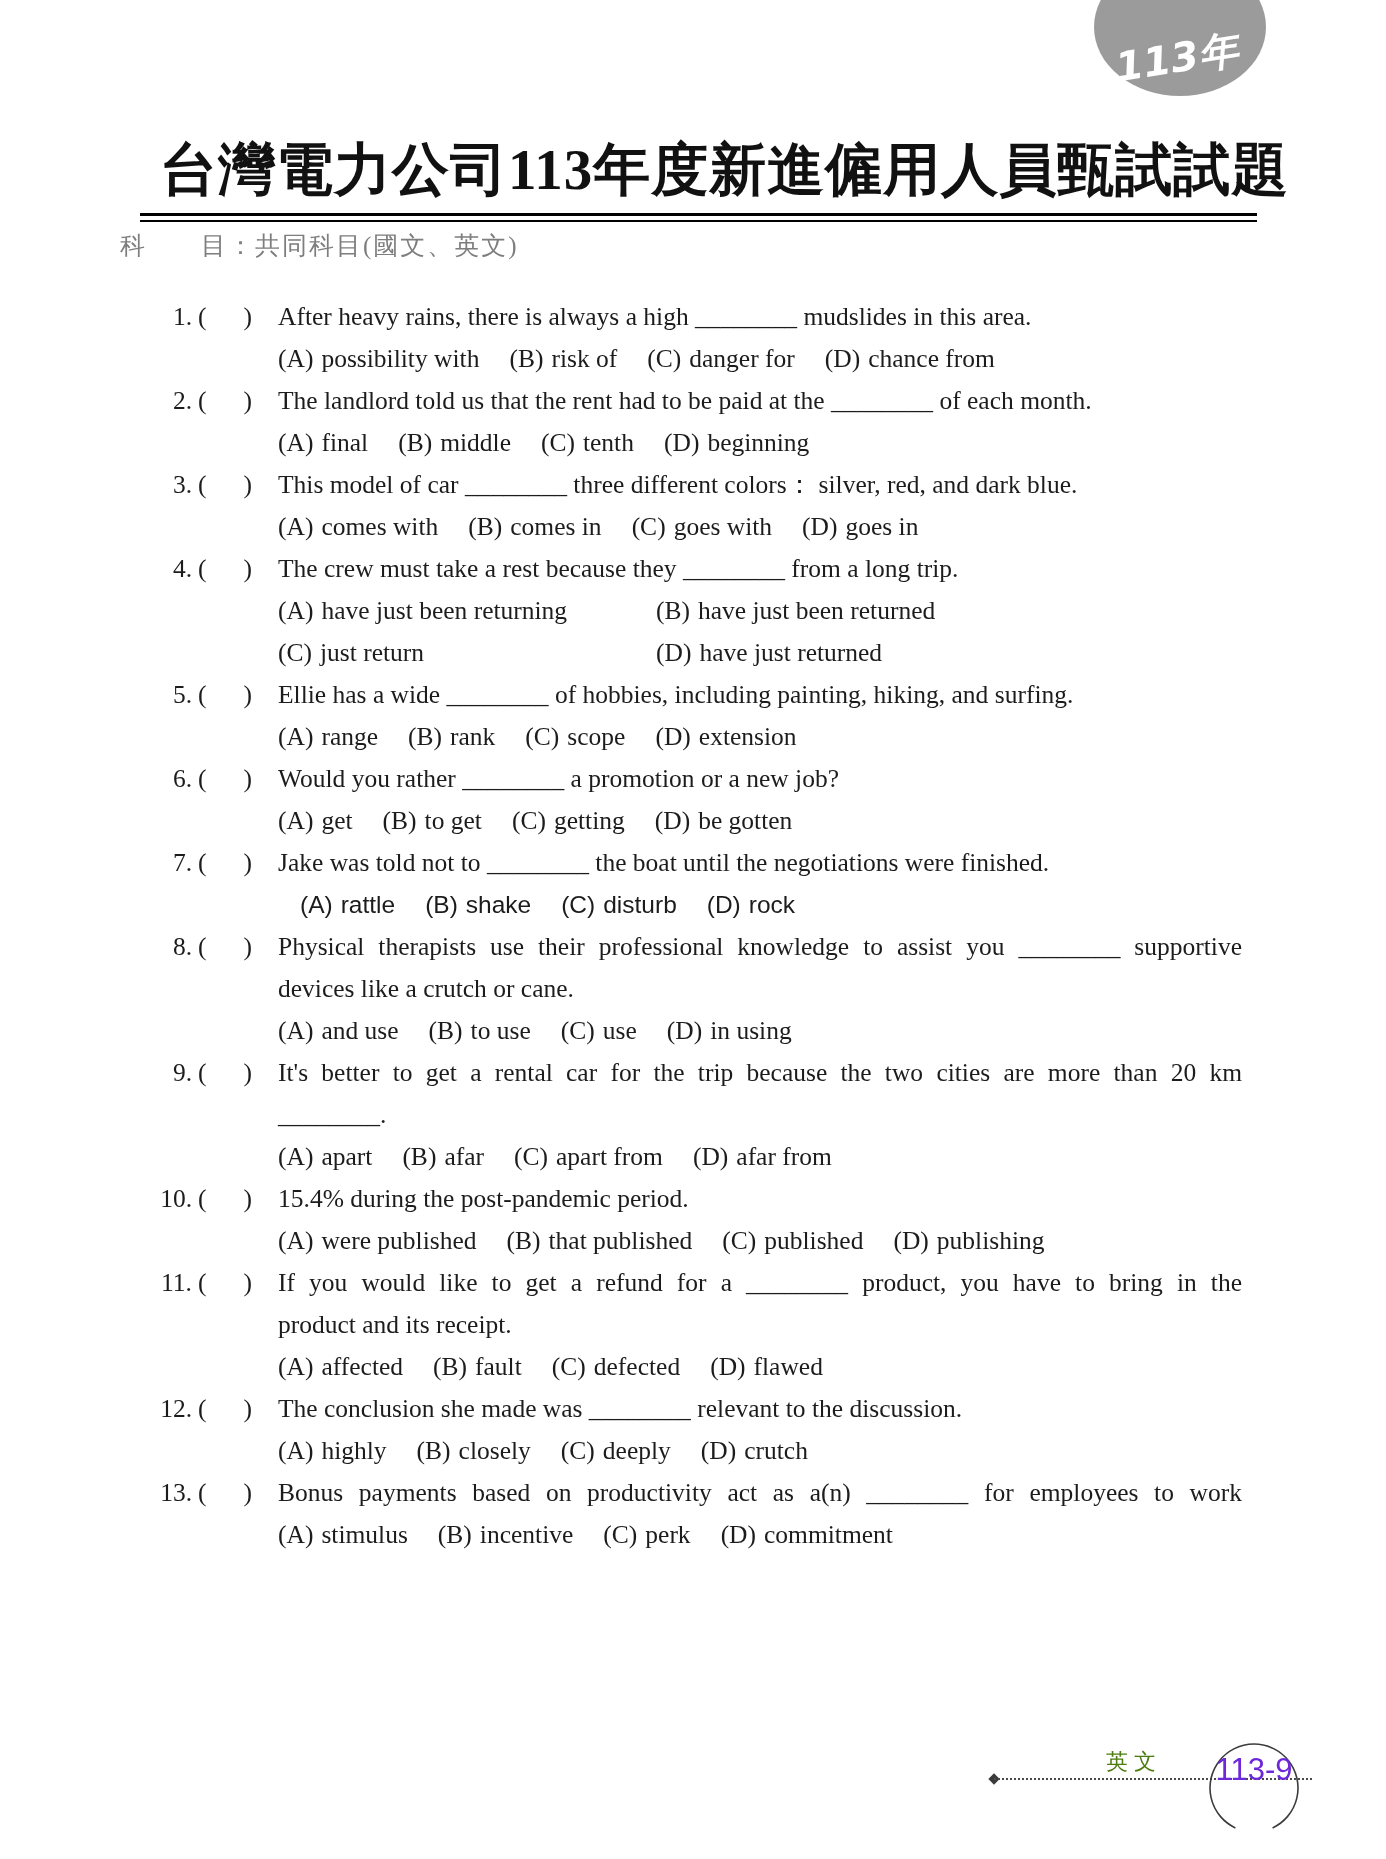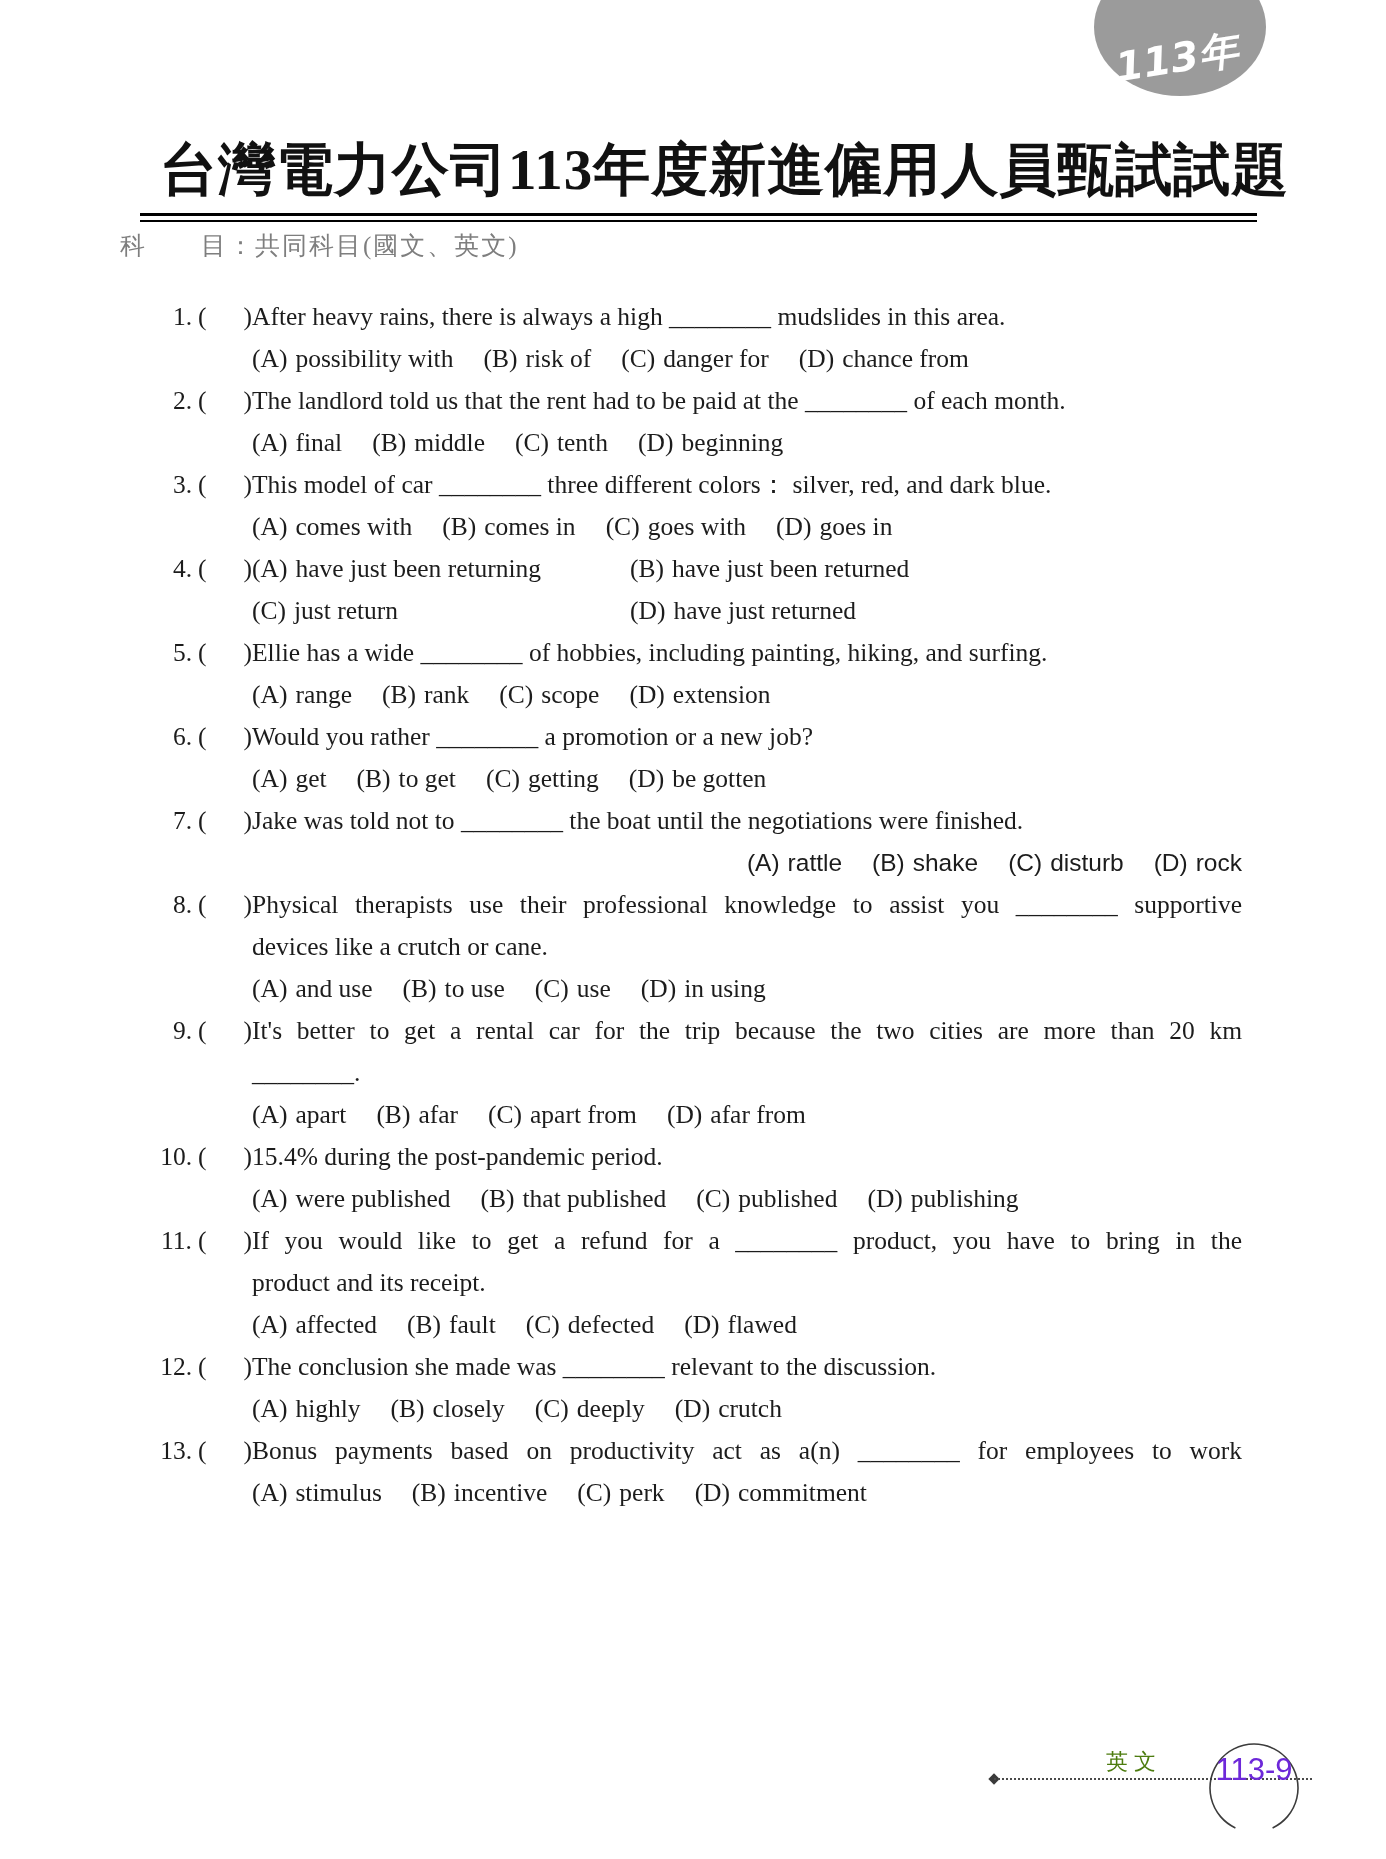--- a/index.html
+++ b/index.html
@@ -39,29 +39,29 @@
   }
 
   
   #questions {
     position:absolute; left:120px; top:296px; width:1122px;
     font-size:25.5px; line-height:42px; color:#1c1c1c;
   }
   .q { display:flex; align-items:flex-start; }
   .qnum  { flex:0 0 72px; text-align:right; }
   .qparen{ flex:0 0 54px; margin-left:6px; display:flex; justify-content:space-between; }
-  .qbody { flex:1 1 auto; min-width:0; }
+  .qbody { flex:1 1 auto; margin-left:26px; min-width:0; }
   .line  { min-height:42px; }
   .line.stretch { text-align:justify; text-align-last:justify; }
   .opts .opt { margin-right:30px; white-space:nowrap; }
   .opts .opt:last-child { margin-right:0; }
   .olabel { margin-right:8px; }
   .opts.sans {
     font-family:"Liberation Sans","DejaVu Sans",sans-serif;
-    font-size:24.5px; padding-left:22px;text-align:right;
+    font-size:24.5px; padding-left:22px;
   }
   .optrow { display:flex;font-family:Liberation Serif, serif; }
   .optrow .cell { white-space:nowrap; }
   .optrow .cell:first-child { flex:0 0 378px; }
 
   
   .footer-label {
     position:absolute; left:1106px; top:1747px; font-size:22px;
     letter-spacing:6px; color:#4d7c0f;
   }
@@ -129,20 +129,21 @@
           <div class="line opts"><span class="opt"><span class="olabel">(A)</span><span class="otext">comes with</span></span><span class="opt"><span class="olabel">(B)</span><span class="otext">comes in</span></span><span class="opt"><span class="olabel">(C)</span><span class="otext">goes with</span></span><span class="opt"><span class="olabel">(D)</span><span class="otext">goes in</span></span></div>
         </div>
       </div>
       <div class="q">
         <div class="qnum">4.</div>
         <div class="qparen">
           <span class="po">(</span>
           <span class="pc">)</span>
         </div>
         <div class="qbody">
+          <div class="line">The crew must take a rest because they ________ from a long trip.</div>
           <div class="line optrow">
             <span class="cell"><span class="olabel">(A)</span><span class="otext">have just been returning</span></span>
             <span class="cell"><span class="olabel">(B)</span><span class="otext">have just been returned</span></span>
           </div>
           <div class="line optrow">
             <span class="cell"><span class="olabel">(C)</span><span class="otext">just return</span></span>
             <span class="cell"><span class="olabel">(D)</span><span class="otext">have just returned</span></span>
           </div>
         </div>
       </div>

